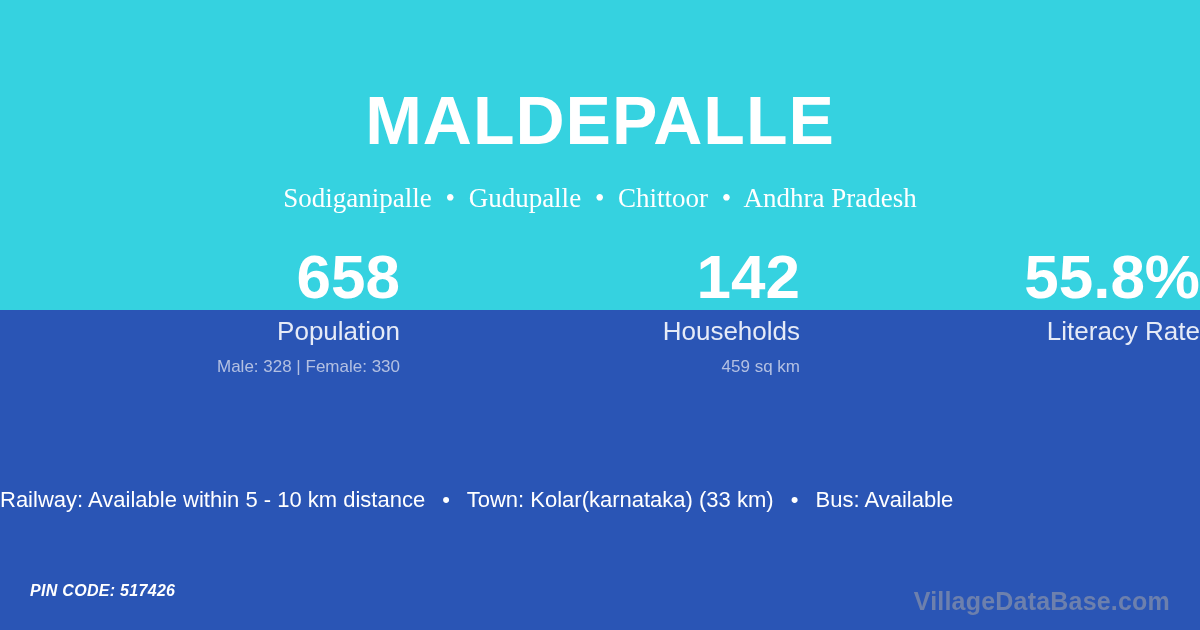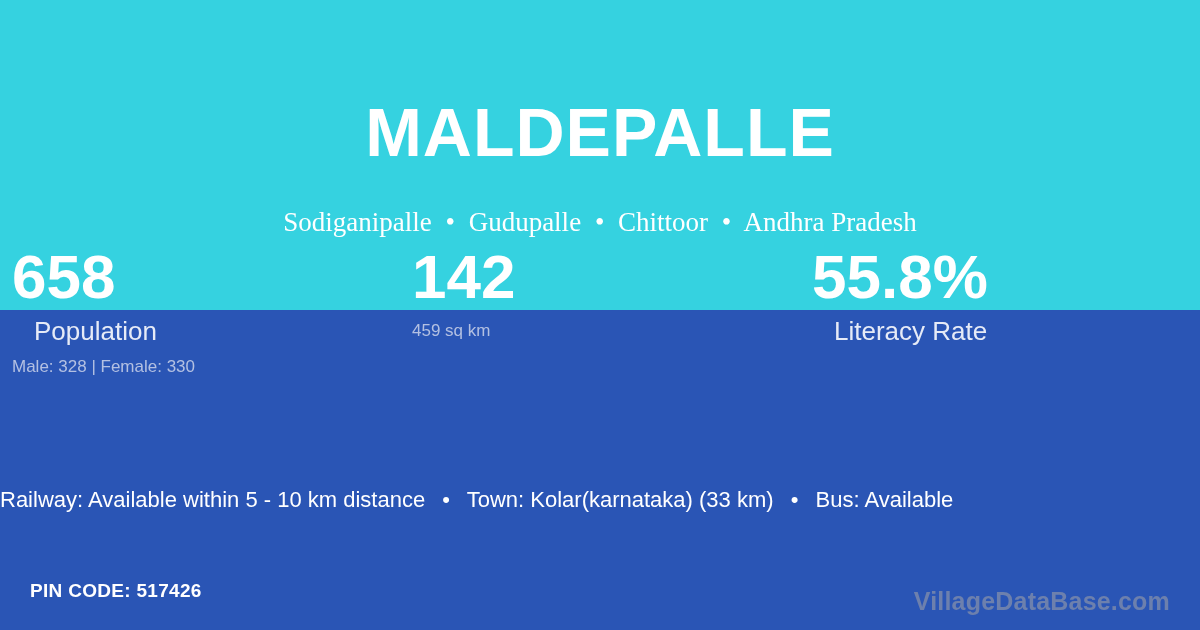--- a/index.html
+++ b/index.html
@@ -35,21 +35,21 @@
   
   .header {
     position: absolute;
     left: 0;
     top: 0;
     width: 1200px;
     text-align: center;
   }
 
   .village-title {
-    margin: 16px;
+    margin: 4px;
     padding-top: 82px;
     font-size: 68px;
     line-height: 1;
     font-weight: bold;
     color: #ffffff;
     letter-spacing: 1px;
   }
 
   .village-subtitle {
     margin: 0;
@@ -71,22 +71,21 @@
   .stats {
     position: absolute;
     left: 0;
     top: 244px;
     width: 1200px;
     display: flex;
   }
 
   .stat {
     flex: 1 1 0;
-    text-align: left;
-    margin-left: 12px;
+    text-align: right;
   }
 
   .stat-value {
     font-size: 62px;
     line-height: 66px;
     font-weight: bold;
     color: #ffffff;
     height: 66px;
   }
 
@@ -132,25 +131,26 @@
     left: 0;
     top: 570px;
     width: 1200px;
     height: 60px;
   }
 
   .pincode {
     position: absolute;
     left: 30px;
     top: 6px;
-    font-size: 19px;
+    font-size: 16px;
     line-height: 30px;
     font-weight: bold;
     color: #ffffff;
     letter-spacing: 0.3px;
+    font-style: italic;
   }
 
   .watermark {
     position: absolute;
     right: 30px;
     top: 16px;
     font-size: 25px;
     line-height: 30px;
     font-weight: bold;
     color: #6d80ad;
@@ -179,20 +179,21 @@
   </div>
 
   <div class="stats">
     <div class="stat">
       <div class="stat-value">658</div>
       <div class="stat-label">Population</div>
       <div class="stat-sub">Male: 328 | Female: 330</div>
     </div>
     <div class="stat">
       <div class="stat-value">142</div>
+      <div class="stat-label">Households</div>
       <div class="stat-sub">459 sq km</div>
     </div>
     <div class="stat">
       <div class="stat-value">55.8%</div>
       <div class="stat-label">Literacy Rate</div>
     </div>
   </div>
 
   <div class="amenities">
     <span>Railway: Available within 5 - 10 km distance</span>

